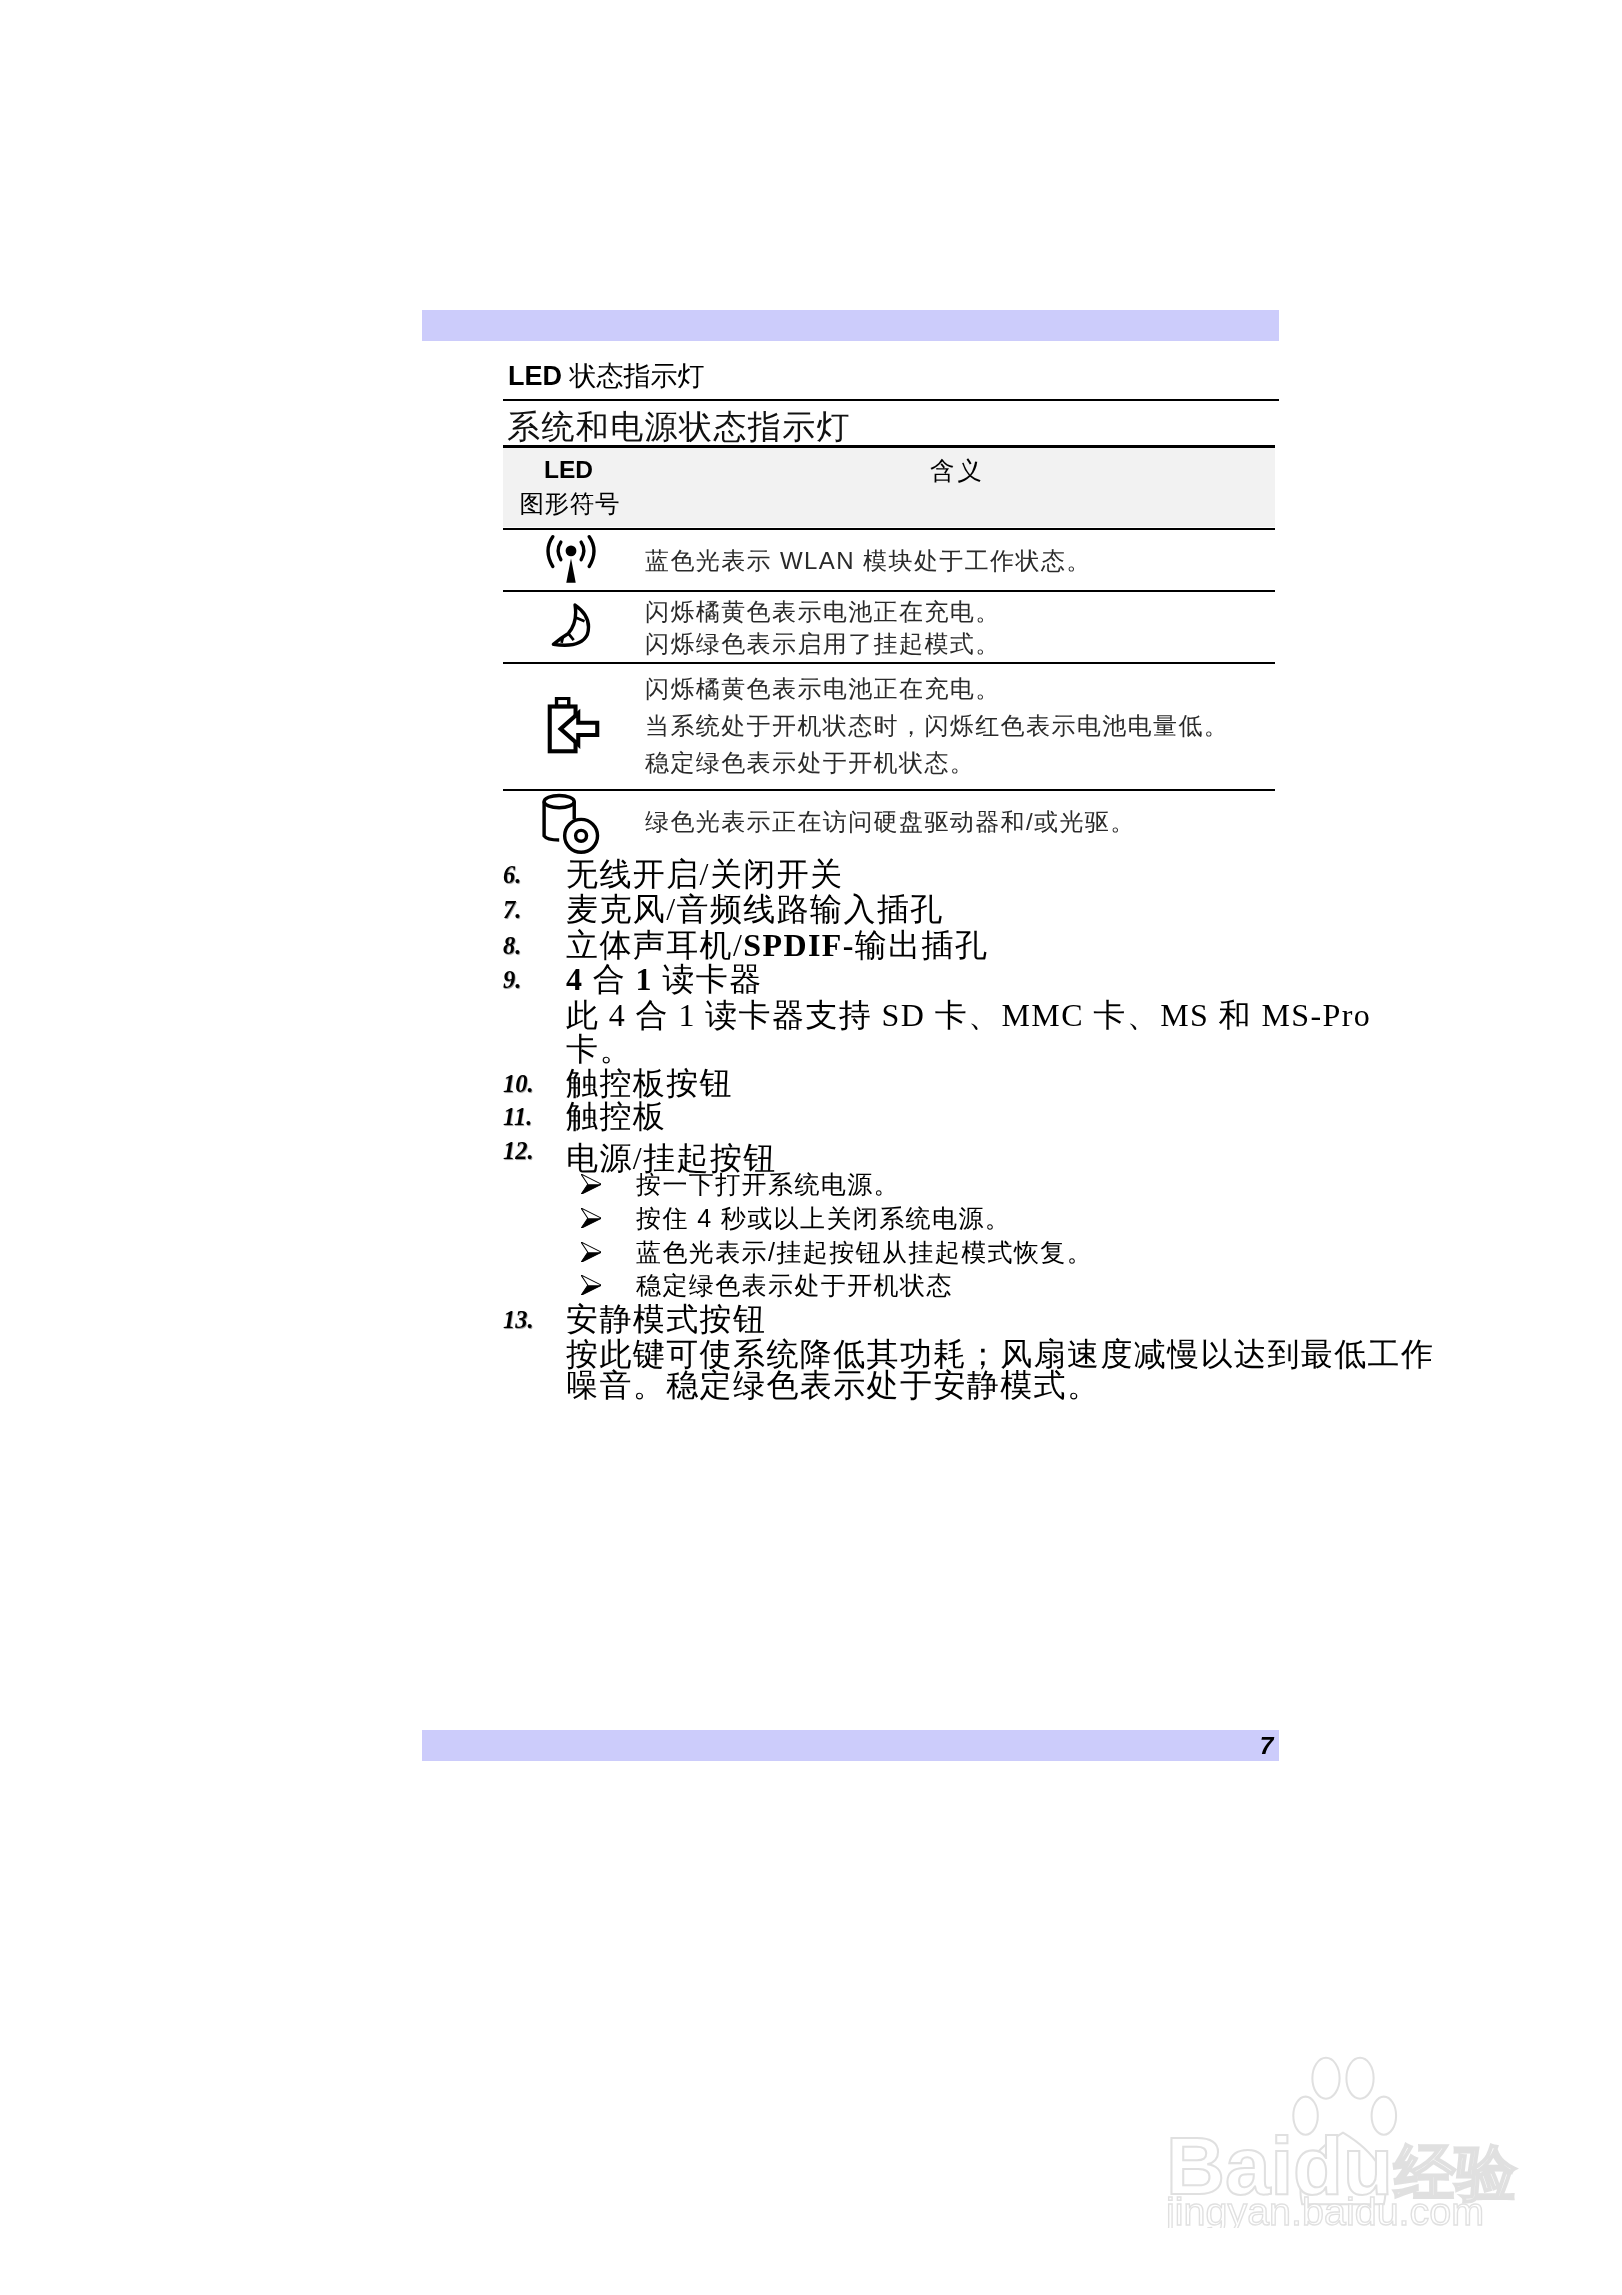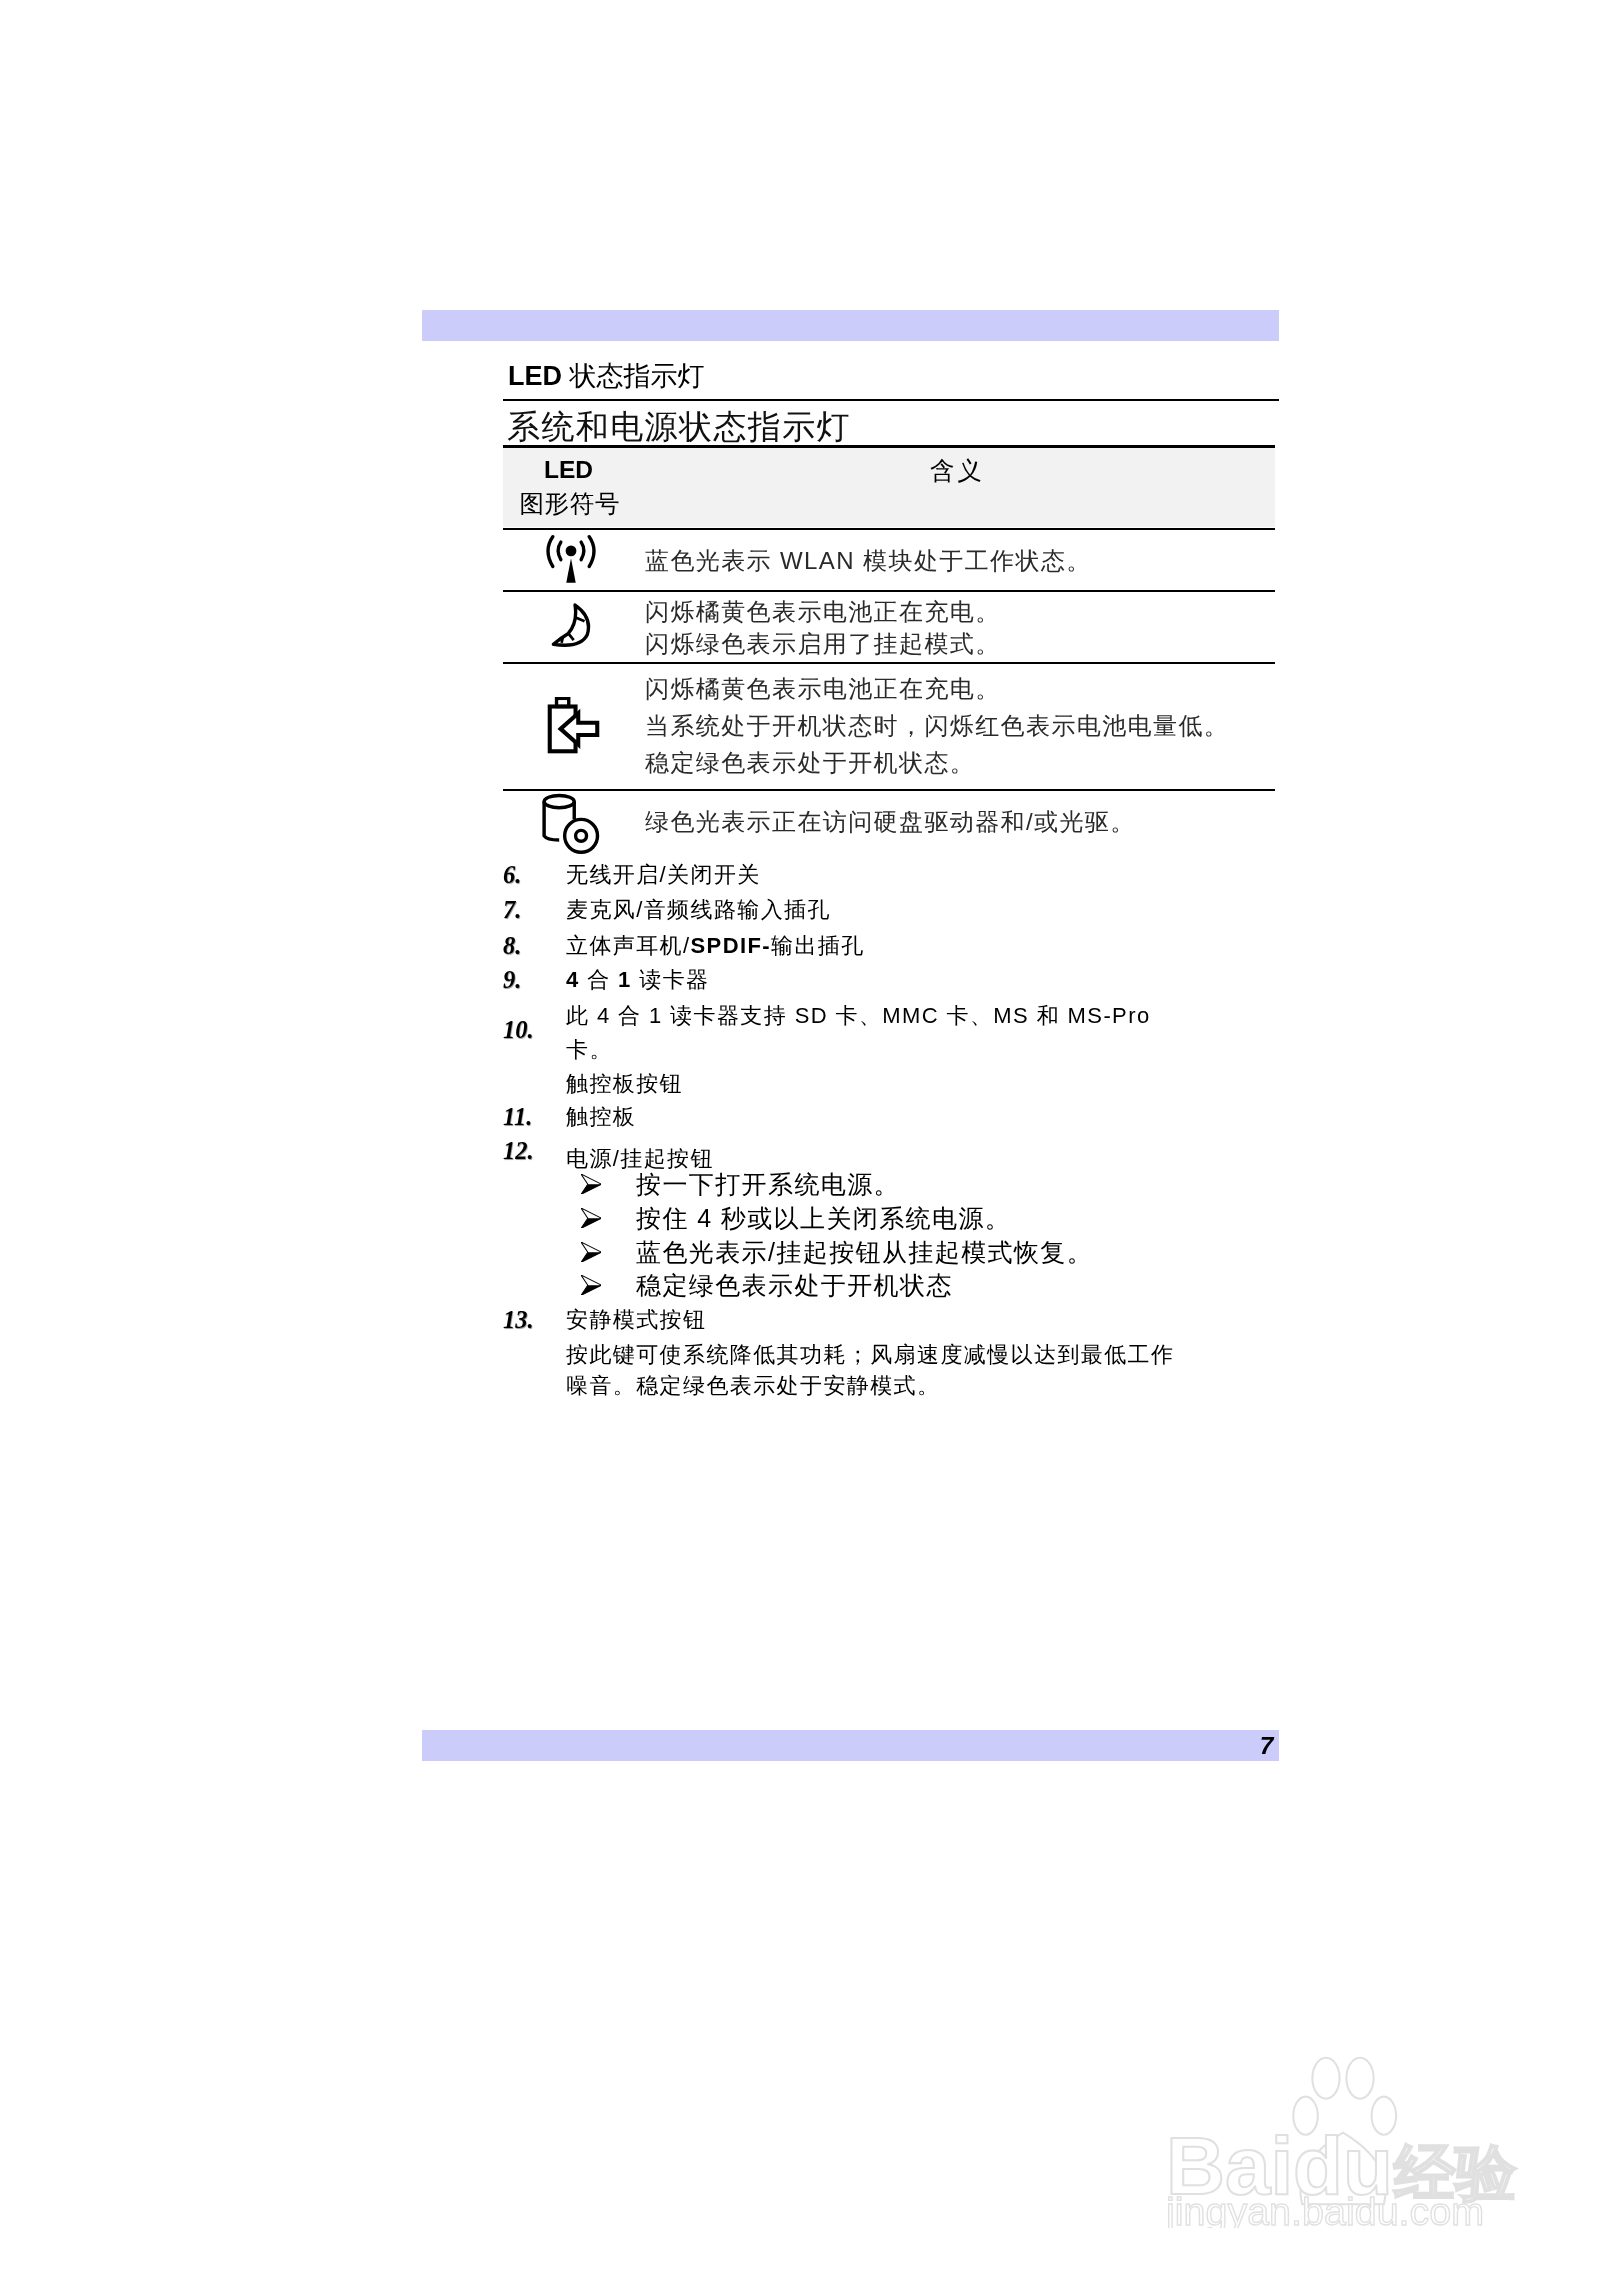--- a/index.html
+++ b/index.html
@@ -42,21 +42,21 @@
     position: absolute; left: 645px; font-size: 24px; line-height: 36px; color: #2a2a2a;
     letter-spacing: 1.4px; white-space: nowrap;
   }
   .icon { position: absolute; }
   .num {
     position: absolute; left: 503px; font-family: "Liberation Serif", serif;
     font-weight: bold; font-style: italic; font-size: 24.5px; line-height: 35px;
     text-shadow: 0.7px 0.7px 0.7px #999;
   }
   .item {
-    position: absolute; left: 566px; font-size: 22px; line-height: 35px; letter-spacing: 1.4px; white-space: nowrap;
+    position: absolute; left: 566px; font-size: 32px; line-height: 35px; letter-spacing: 1.4px; white-space: nowrap; font-family: Liberation Serif, serif;
   }
   .item b { font-weight: bold; }
   .bullet-arrow { position: absolute; left: 581px; width: 20.4px; height: 20.4px; }
   .bullet-text {
     position: absolute; left: 636px; font-size: 25px; line-height: 34px; letter-spacing: 1.4px; white-space: nowrap;
   }
   .watermark {
     position: absolute; left: 1152px; top: 2051px; width: 382px; height: 177px; opacity: 0.55;
   }
 </style>
@@ -133,21 +133,21 @@
 <div class="item" style="top:892px;">麦克风/音频线路输入插孔</div>
 
 <div class="num" style="top:928px;">8.</div>
 <div class="item" style="top:928px;"><span>立体声耳机/</span><b>SPDIF-</b><span>输出插孔</span></div>
 
 <div class="num" style="top:962px;">9.</div>
 <div class="item" style="top:962px;"><b>4</b><span> 合 </span><b>1</b><span> 读卡器</span></div>
 <div class="item" style="top:998px;">此 4 合 1 读卡器支持 SD 卡、MMC 卡、MS 和 MS-Pro</div>
 <div class="item" style="top:1032px;">卡。</div>
 
-<div class="num" style="top:1012px;">10.</div>
+<div class="num" style="top:1066px;">10.</div>
 <div class="item" style="top:1066px;">触控板按钮</div>
 
 <div class="num" style="top:1099px;">11.</div>
 <div class="item" style="top:1099px;">触控板</div>
 
 <div class="num" style="top:1133px;">12.</div>
 <div class="item" style="top:1133px;margin-top:8px;">电源/挂起按钮</div>
 
 <svg class="bullet-arrow" style="top:1174px;" viewBox="0 0 30 30">
     <polygon points="0,0 30,15 0,30 10,15" fill="#fff" stroke="#000" stroke-width="1.5"></polygon>

